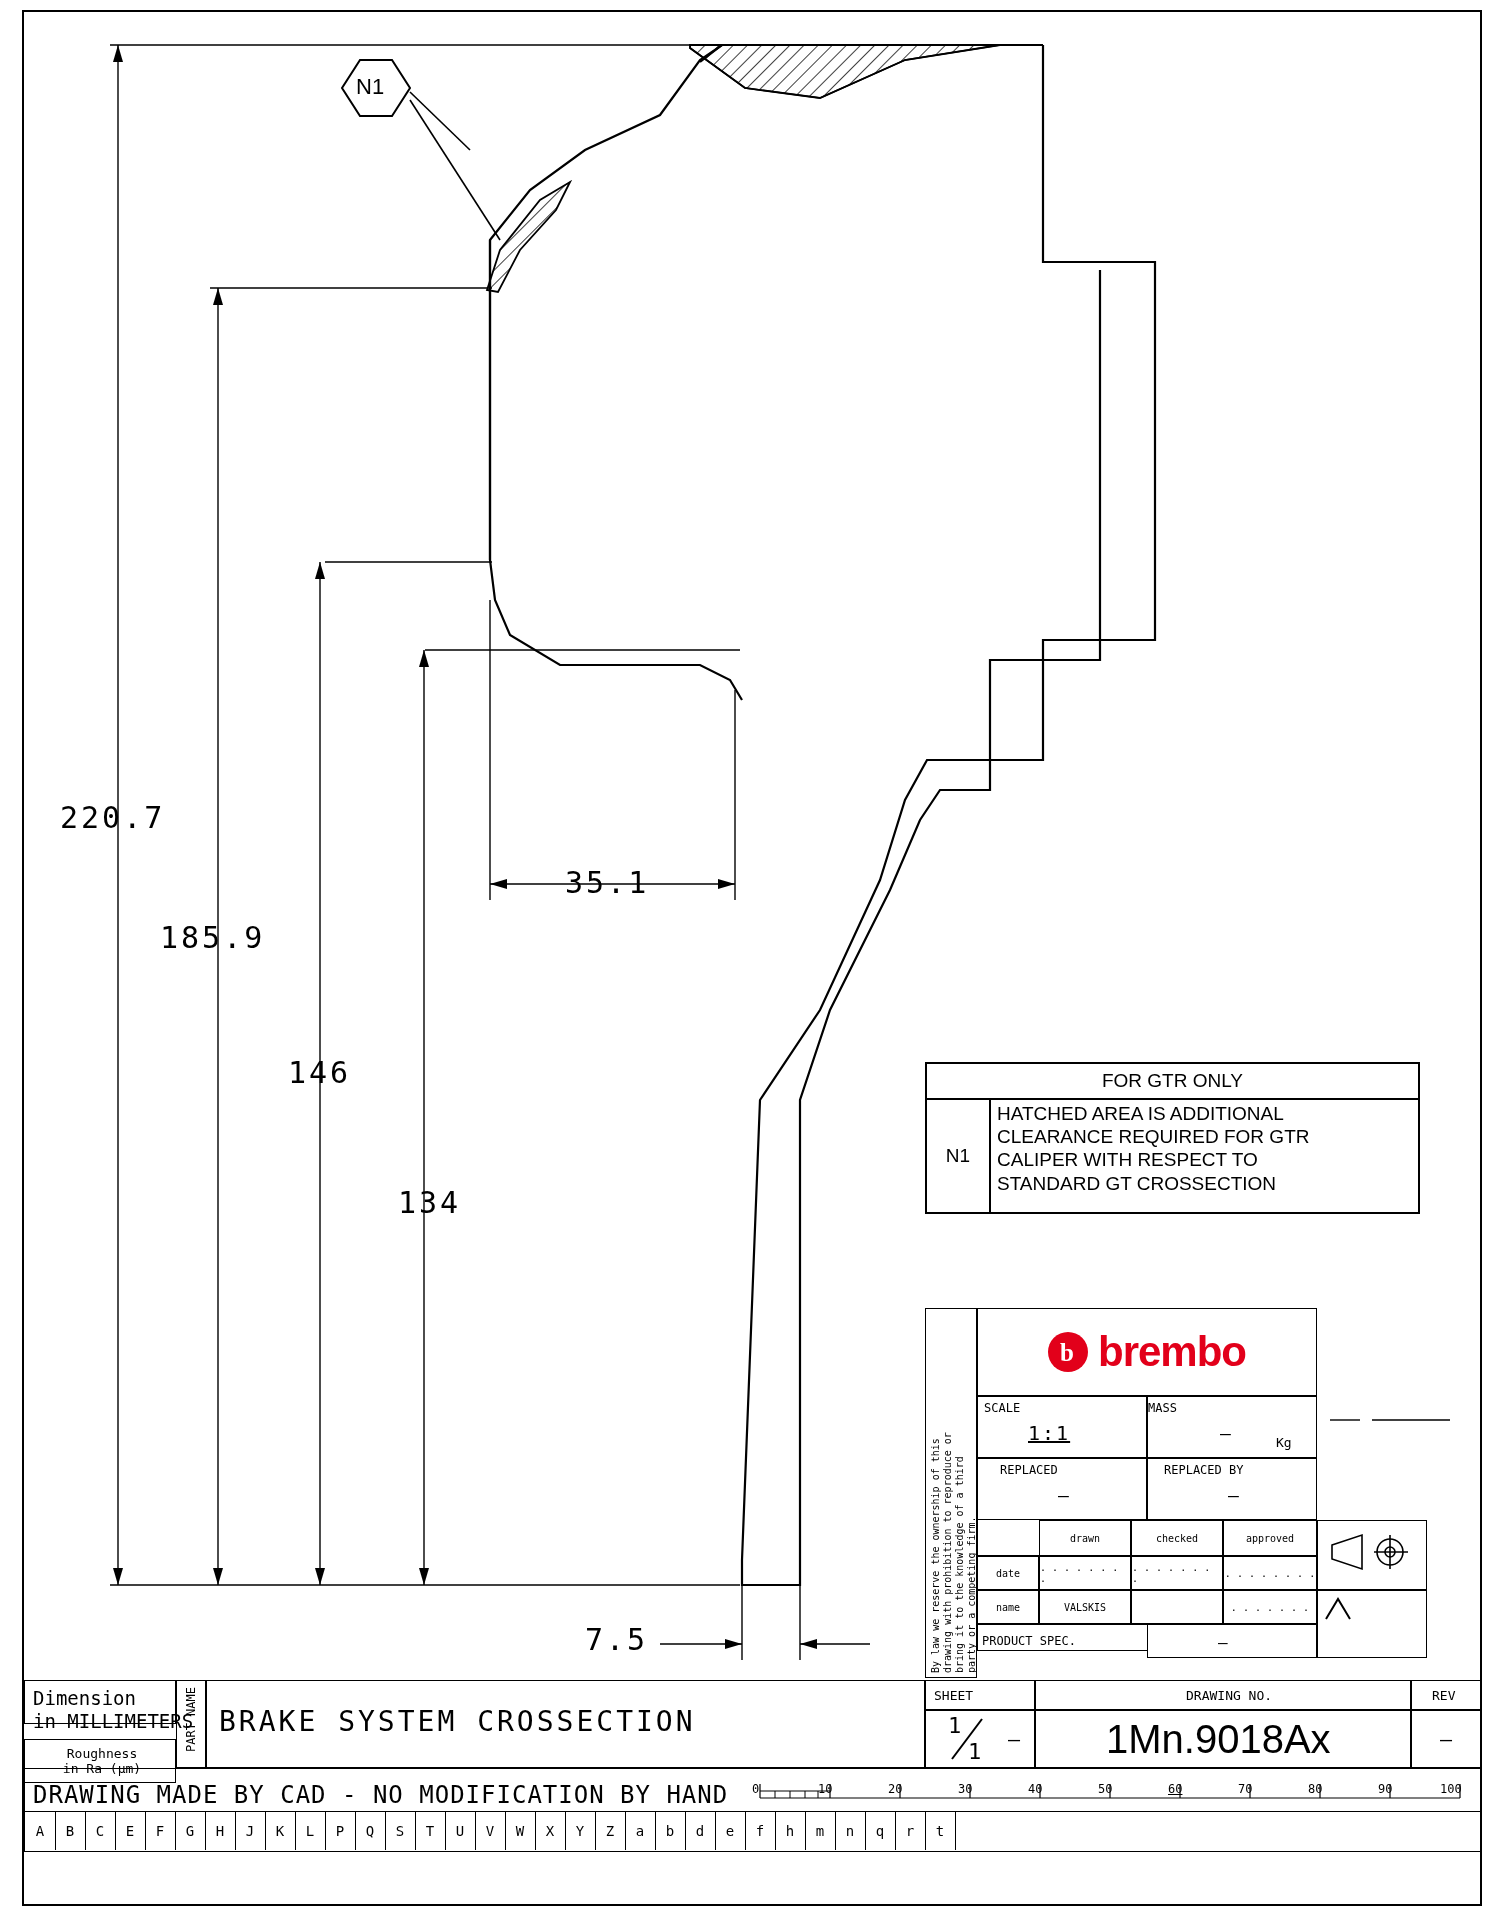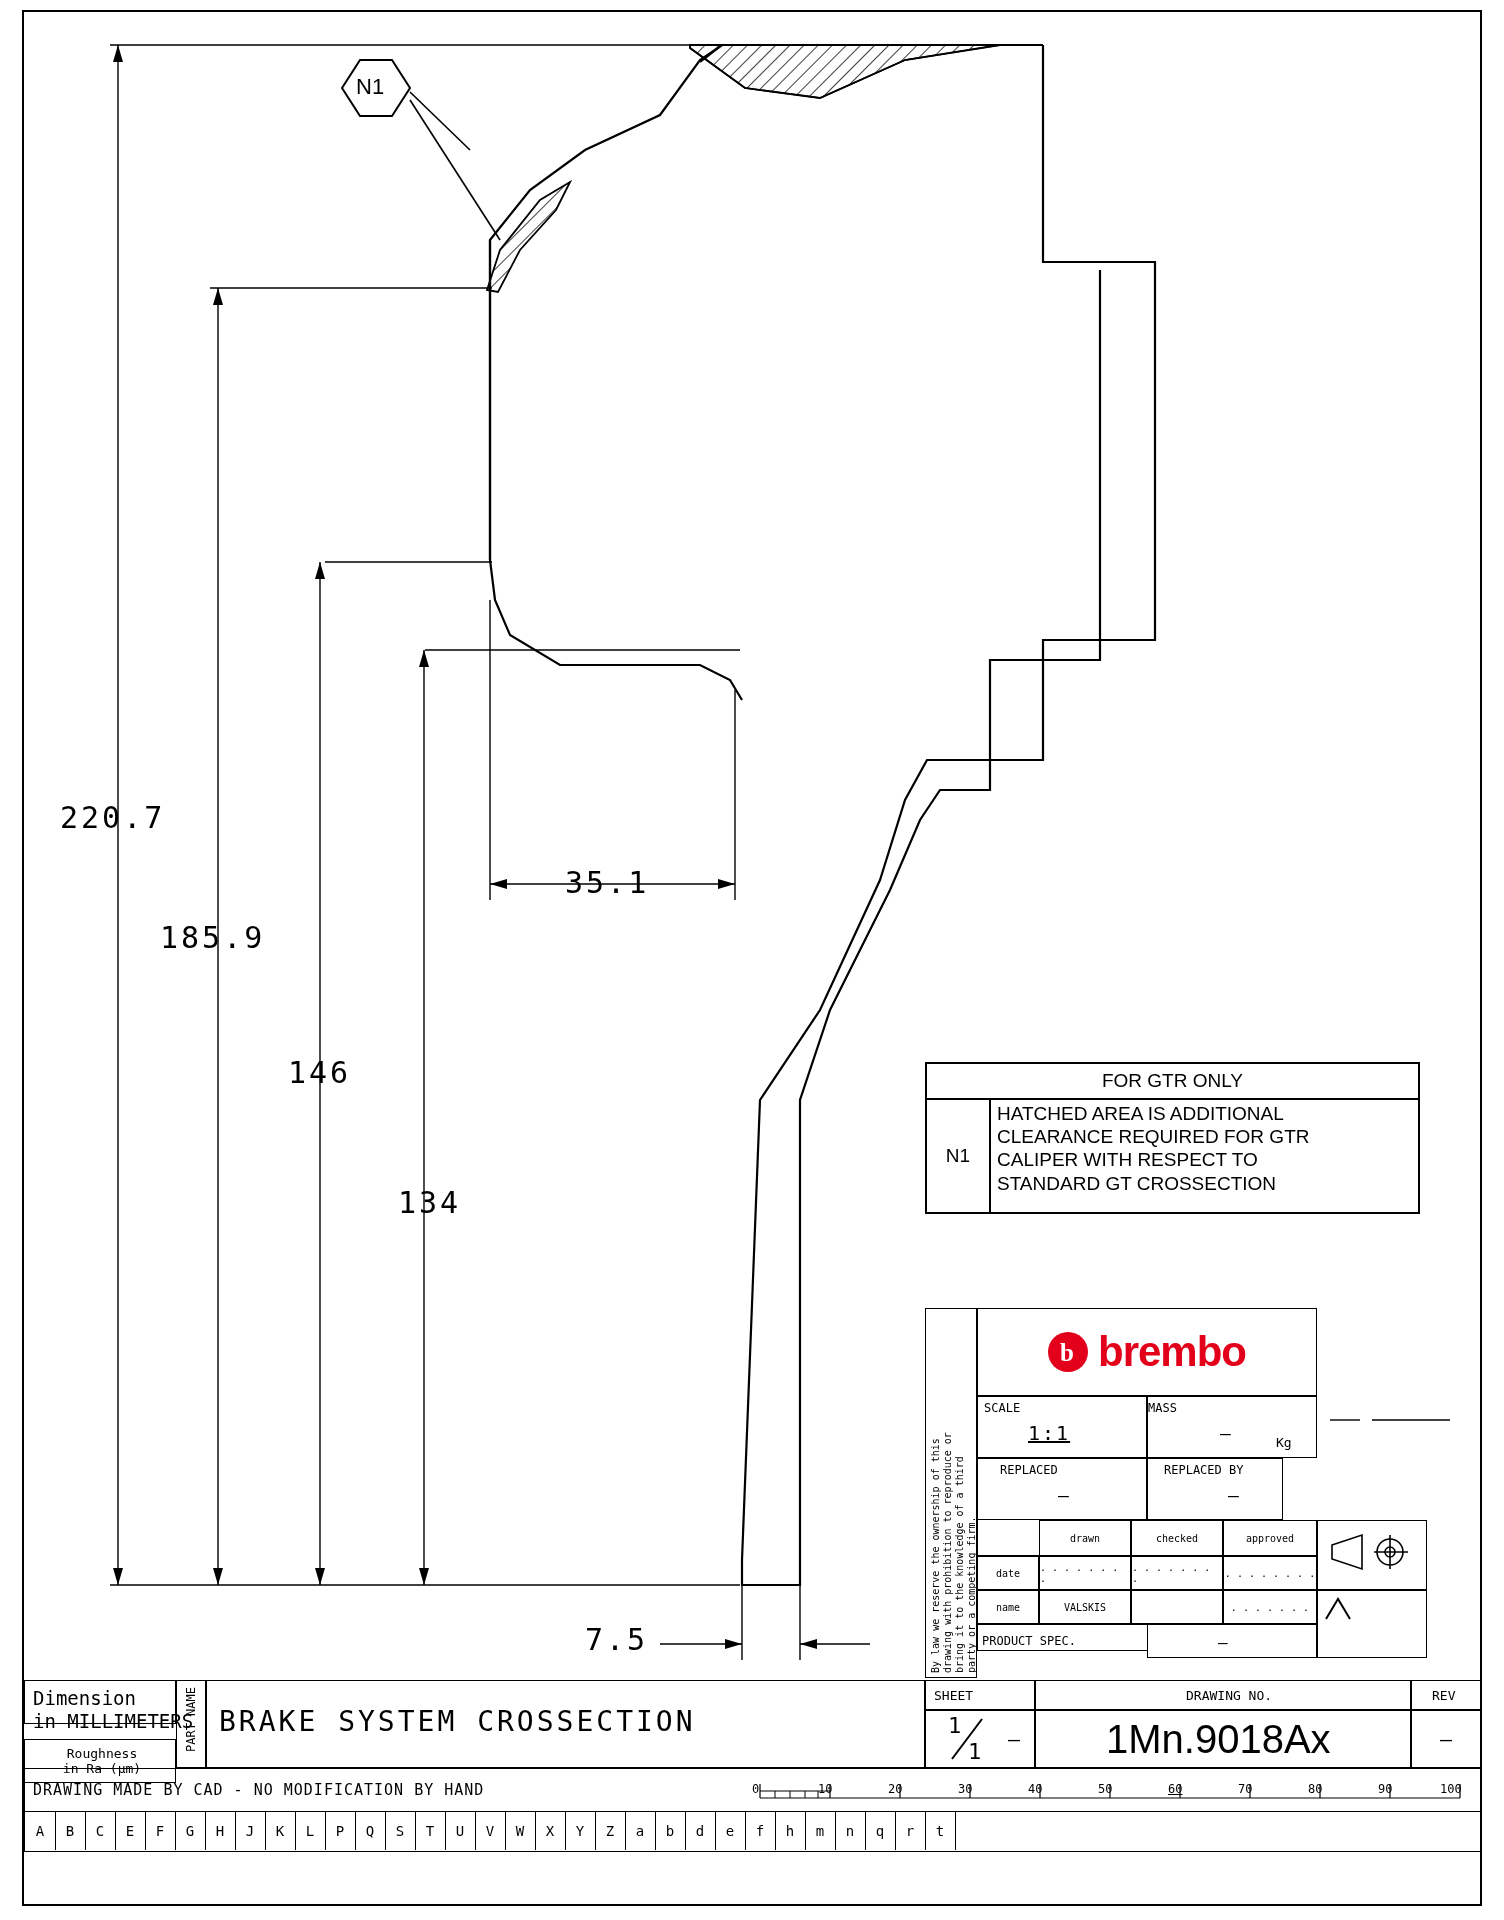--- a/index.html
+++ b/index.html
@@ -163,21 +163,21 @@
     <div class="cell" style="left:222px;top:88px;width:170px;height:62px;">
       <div class="lbl" style="left:0;top:4px;">MASS</div>
       <div class="txt" style="left:72px;top:26px;font-size:18px;">–</div>
       <div class="txt" style="left:128px;top:38px;font-size:13px;">Kg</div>
     </div>
 
     <div class="cell" style="left:52px;top:150px;width:170px;height:62px;">
       <div class="lbl" style="left:22px;top:4px;">REPLACED</div>
       <div class="txt" style="left:80px;top:26px;font-size:18px;">–</div>
     </div>
-    <div class="cell" style="left:222px;top:150px;width:136px;height:62px;">
+    <div class="cell" style="left:222px;top:150px;width:170px;height:62px;">
       <div class="lbl" style="left:16px;top:4px;">REPLACED BY</div>
       <div class="txt" style="left:80px;top:26px;font-size:18px;">–</div>
     </div>
 
     <div class="cell" style="left:52px;top:212px;width:62px;height:36px;border-top:none;border-right:none;"></div>
     <div class="cell ctr" style="left:114px;top:212px;width:92px;height:36px;">
       <span class="small">drawn</span>
     </div>
     <div class="cell ctr" style="left:206px;top:212px;width:92px;height:36px;">
       <span class="small">checked</span>
@@ -273,21 +273,21 @@
     <div class="txt" style="left:82px;top:16px;font-size:20px;">—</div>
   </div>
   <div class="cell" style="left:1035px;top:1710px;width:376px;height:58px;">
     <div class="txt" style="left:70px;top:6px;font-size:40px;font-family:'Liberation Sans',sans-serif;">1Mn.9018Ax</div>
   </div>
   <div class="cell" style="left:1411px;top:1710px;width:71px;height:58px;">
     <div class="txt" style="left:28px;top:16px;font-size:20px;">—</div>
   </div>
 
   <div class="cell" style="left:24px;top:1768px;width:1458px;height:44px;">
-    <div class="txt" style="left:8px;top:12px;font-size:15px;letter-spacing:1px;">DRAWING MADE BY CAD - NO MODIFICATION BY HAND</div>
+    <div class="txt" style="left:8px;top:12px;font-size:24px;letter-spacing:1px;">DRAWING MADE BY CAD - NO MODIFICATION BY HAND</div>
   </div>
 
   <svg width="740" height="44" style="position:absolute;left:740px;top:1768px;">
     <g stroke="#000" stroke-width="1.2">
       <line x1="20" y1="30" x2="720" y2="30"></line>
       <line x1="20" y1="16" x2="20" y2="30"></line>
       <line x1="90" y1="16" x2="90" y2="30"></line>
       <line x1="160" y1="16" x2="160" y2="30"></line>
       <line x1="230" y1="16" x2="230" y2="30"></line>
       <line x1="300" y1="16" x2="300" y2="30"></line>

